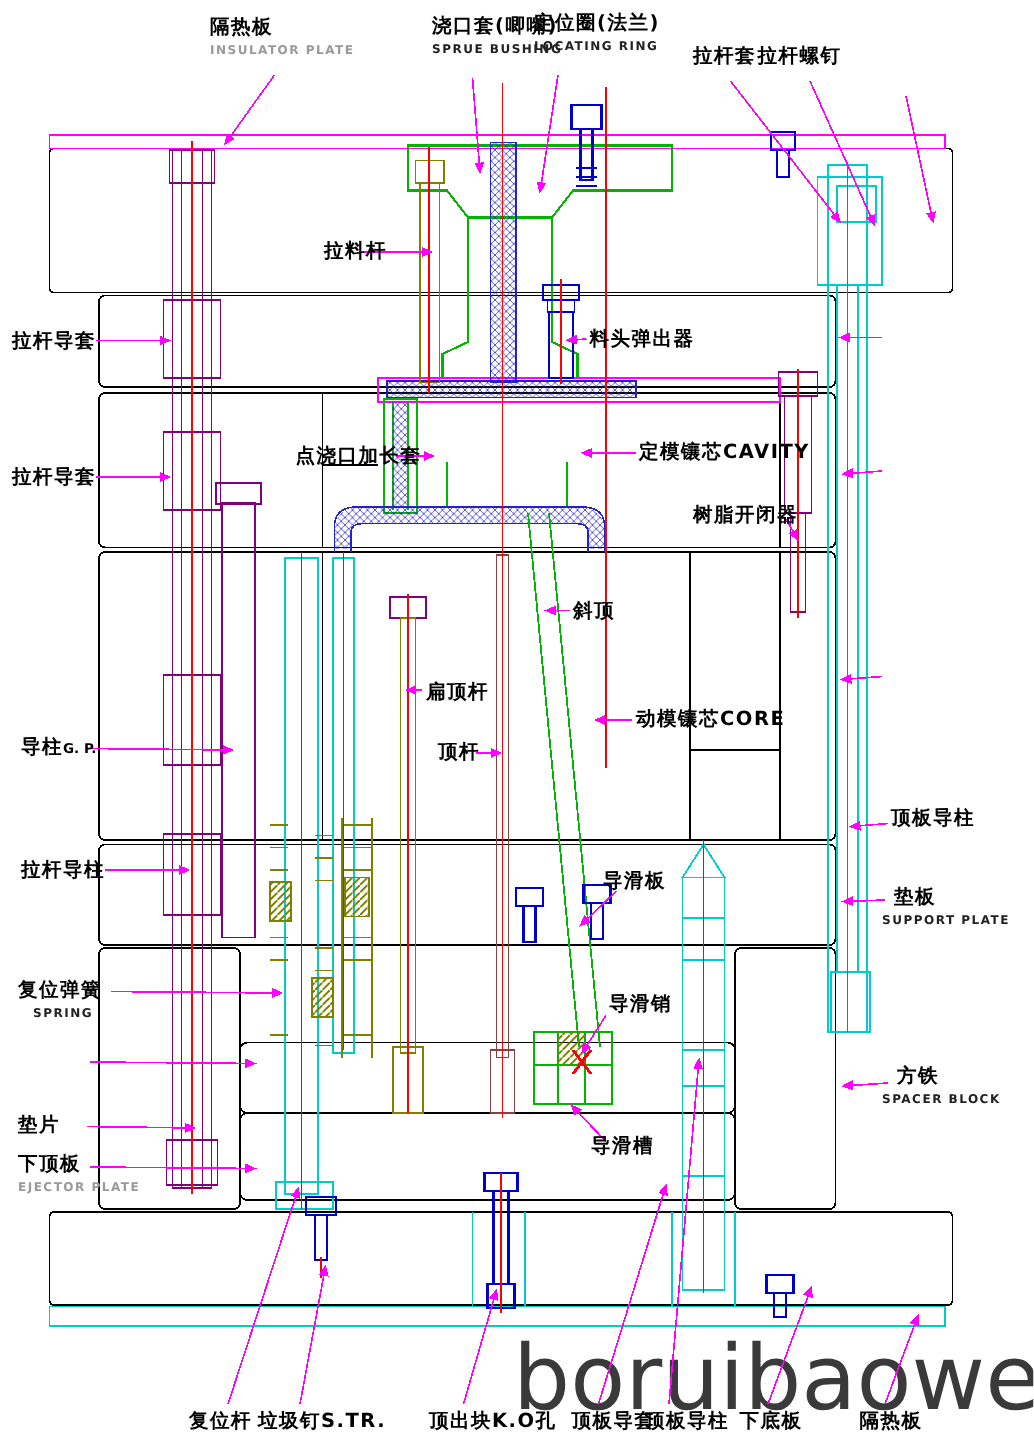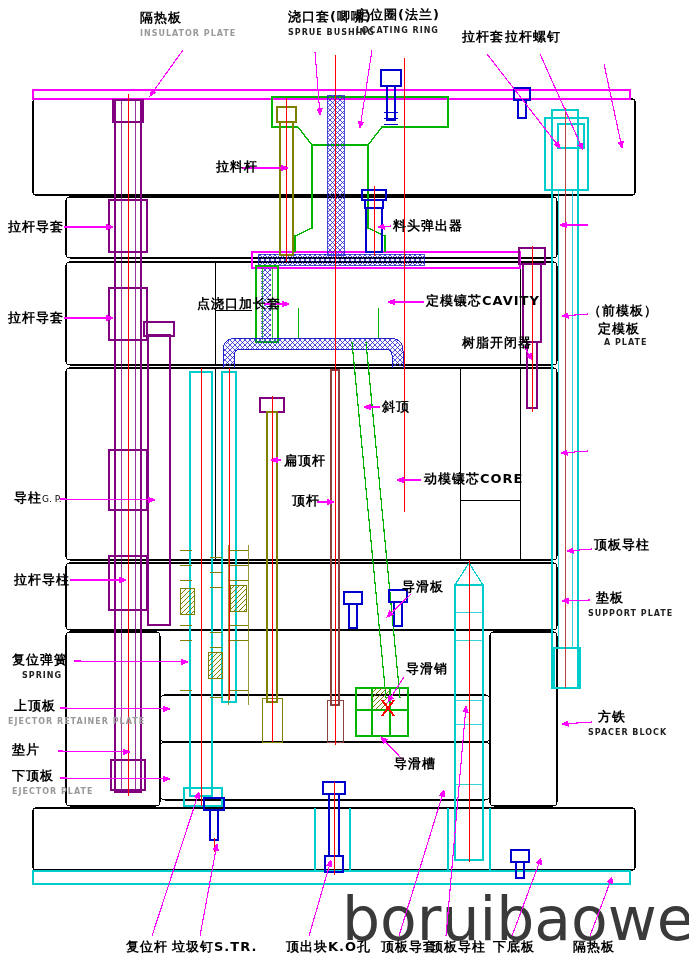--- a/index.html
+++ b/index.html
@@ -6,21 +6,21 @@
   #page{position:relative;width:689px;height:967px;background:#fff;overflow:hidden;
         font-family:"DejaVu Sans",sans-serif;}
   #wm{position:absolute;left:342px;top:884px;font-size:60px;font-weight:400;
       color:#3a3a3a;letter-spacing:0px;white-space:nowrap;z-index:1;}
   svg#draw{position:absolute;left:0;top:0;z-index:2;}
   .lbl{position:absolute;z-index:3;white-space:nowrap;line-height:1.05;}
   .cn{font-size:13px;font-weight:bold;color:#000;letter-spacing:1px;}
   .cn2{font-size:13px;font-weight:bold;color:#000;letter-spacing:1px;display:block;}
   .en{display:block;font-size:8px;font-weight:bold;color:#222;letter-spacing:1px;margin-top:4px;}
   .en.gray{color:#999;}
-  .sm{font-size:9px;font-weight:normal;color:#000;}
+  .sm{font-size:9px;font-weight:bold;color:#000;}
 </style>
 </head>
 <body>
 
 <div id="page">
 
   <div id="wm">boruibaowen.c</div>
 
   <svg id="draw" width="689" height="967" xmlns="http://www.w3.org/2000/svg" shape-rendering="crispEdges">
     <defs>
@@ -262,24 +262,20 @@
   <div class="lbl" style="left:14px;top:489px">
     <span class="cn">导柱</span><span class="sm">G. P.</span>
   </div>
   <div class="lbl" style="left:14px;top:571px">
     <span class="cn">拉杆导柱</span>
   </div>
   <div class="lbl" style="left:12px;top:651px">
     <span class="cn">复位弹簧</span>
     <span class="en" style="margin-left:10px">SPRING</span>
   </div>
-  <div class="lbl" style="left:14px;top:697px">
-    <span class="cn">上顶板</span>
-    <span class="en gray" style="margin-left:-6px">EJECTOR RETAINER PLATE</span>
-  </div>
   <div class="lbl" style="left:12px;top:741px">
     <span class="cn">垫片</span>
   </div>
   <div class="lbl" style="left:12px;top:767px">
     <span class="cn">下顶板</span>
     <span class="en gray">EJECTOR PLATE</span>
   </div>
 
   <div class="lbl" style="left:216px;top:158px">
     <span class="cn">拉料杆</span>
@@ -311,25 +307,20 @@
   <div class="lbl" style="left:402px;top:578px">
     <span class="cn">导滑板</span>
   </div>
   <div class="lbl" style="left:406px;top:660px">
     <span class="cn">导滑销</span>
   </div>
   <div class="lbl" style="left:394px;top:755px">
     <span class="cn">导滑槽</span>
   </div>
 
-  <div class="lbl" style="left:588px;top:304px">
-    <span class="cn2">（前模板）</span>
-    <span class="cn2" style="margin-left:10px;margin-top:4px">定模板</span>
-    <span class="en" style="margin-left:16px">A PLATE</span>
-  </div>
   <div class="lbl" style="left:594px;top:536px">
     <span class="cn">顶板导柱</span>
   </div>
   <div class="lbl" style="left:596px;top:589px">
     <span class="cn">垫板</span>
     <span class="en" style="margin-left:-8px">SUPPORT PLATE</span>
   </div>
   <div class="lbl" style="left:598px;top:708px">
     <span class="cn">方铁</span>
     <span class="en" style="margin-left:-10px">SPACER BLOCK</span>

